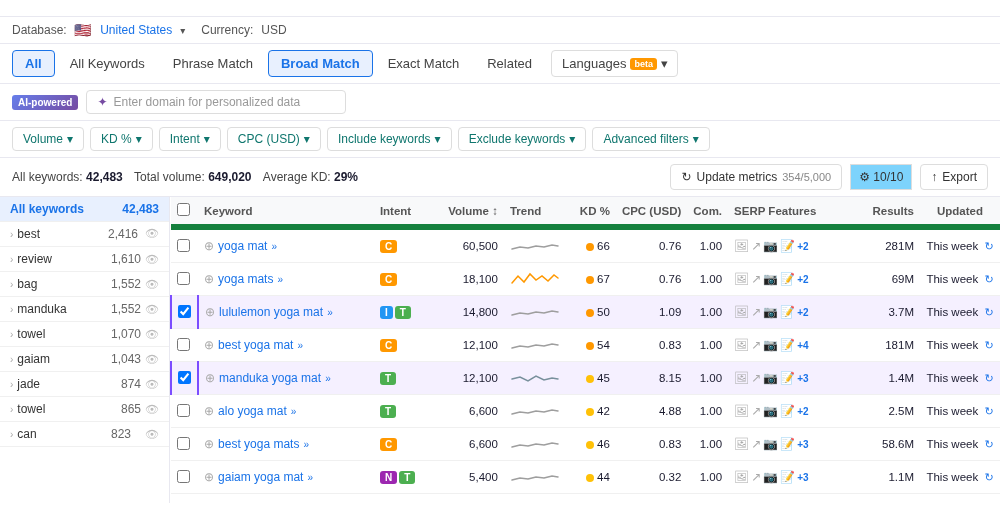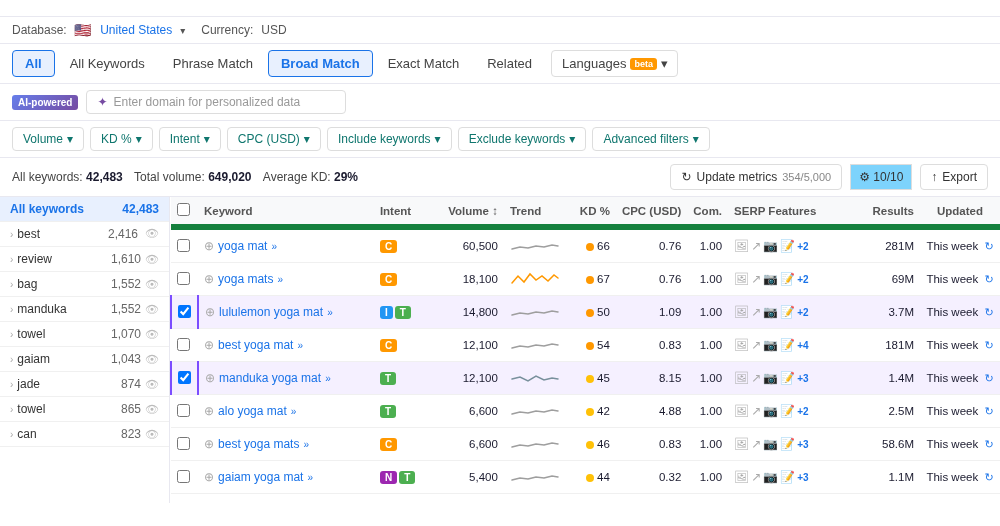--- a/index.html
+++ b/index.html
@@ -256,21 +256,21 @@
       <div style="display:flex;align-items:center;gap:4px;text-align:right;">
         <span class="sidebar-row-count">865</span>
         <span class="sidebar-row-eye">👁</span>
       </div>
     </div>
     <div class="sidebar-row">
       <div class="sidebar-row-left">
         <span class="sidebar-row-chevron">›</span>
         <span class="sidebar-row-label">can</span>
       </div>
-      <div style="display:flex;align-items:center;gap:4px;">
+      <div style="display:flex;align-items:center;gap:14px;">
         <span class="sidebar-row-count">823</span>
         <span class="sidebar-row-eye">👁</span>
       </div>
     </div>
   </div>
 
   <div class="table-area">
     <table>
       <thead>
         <tr>

